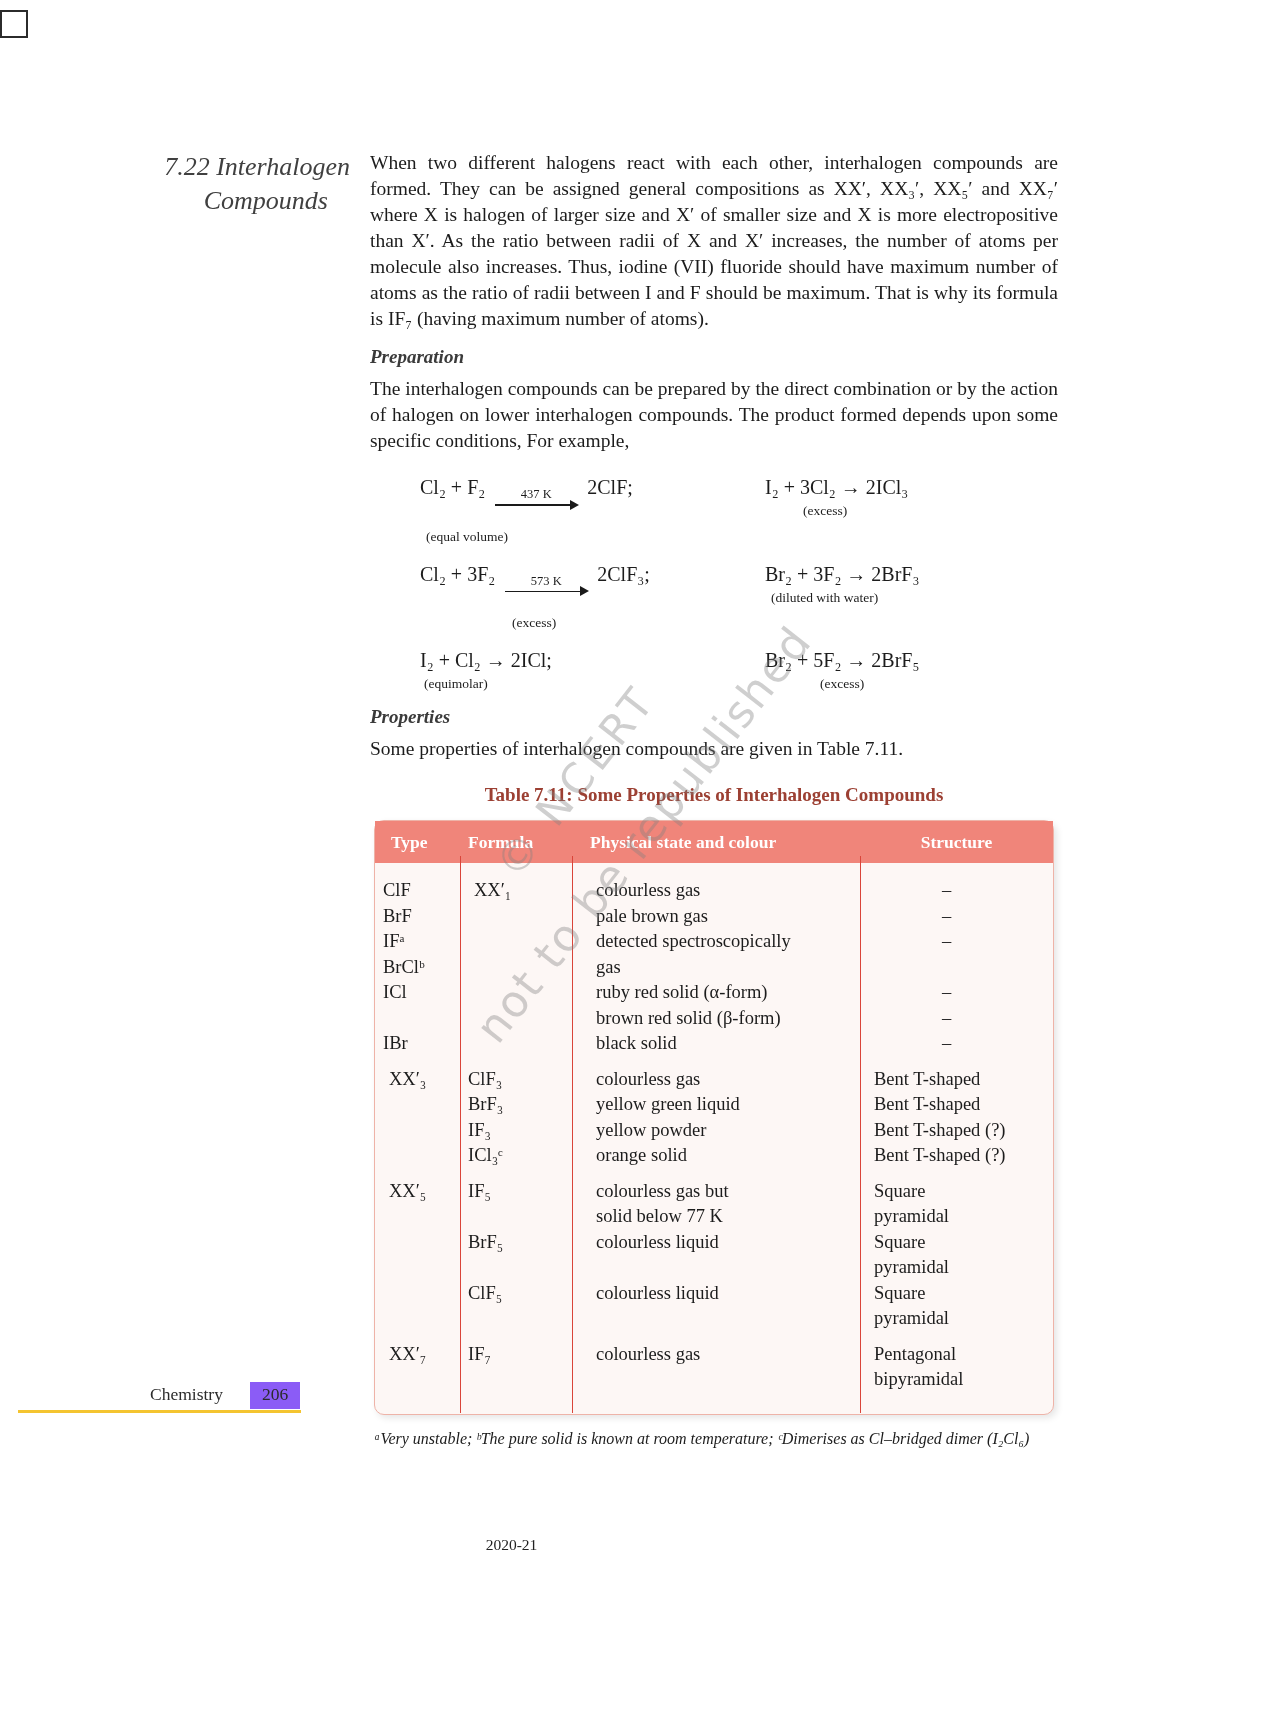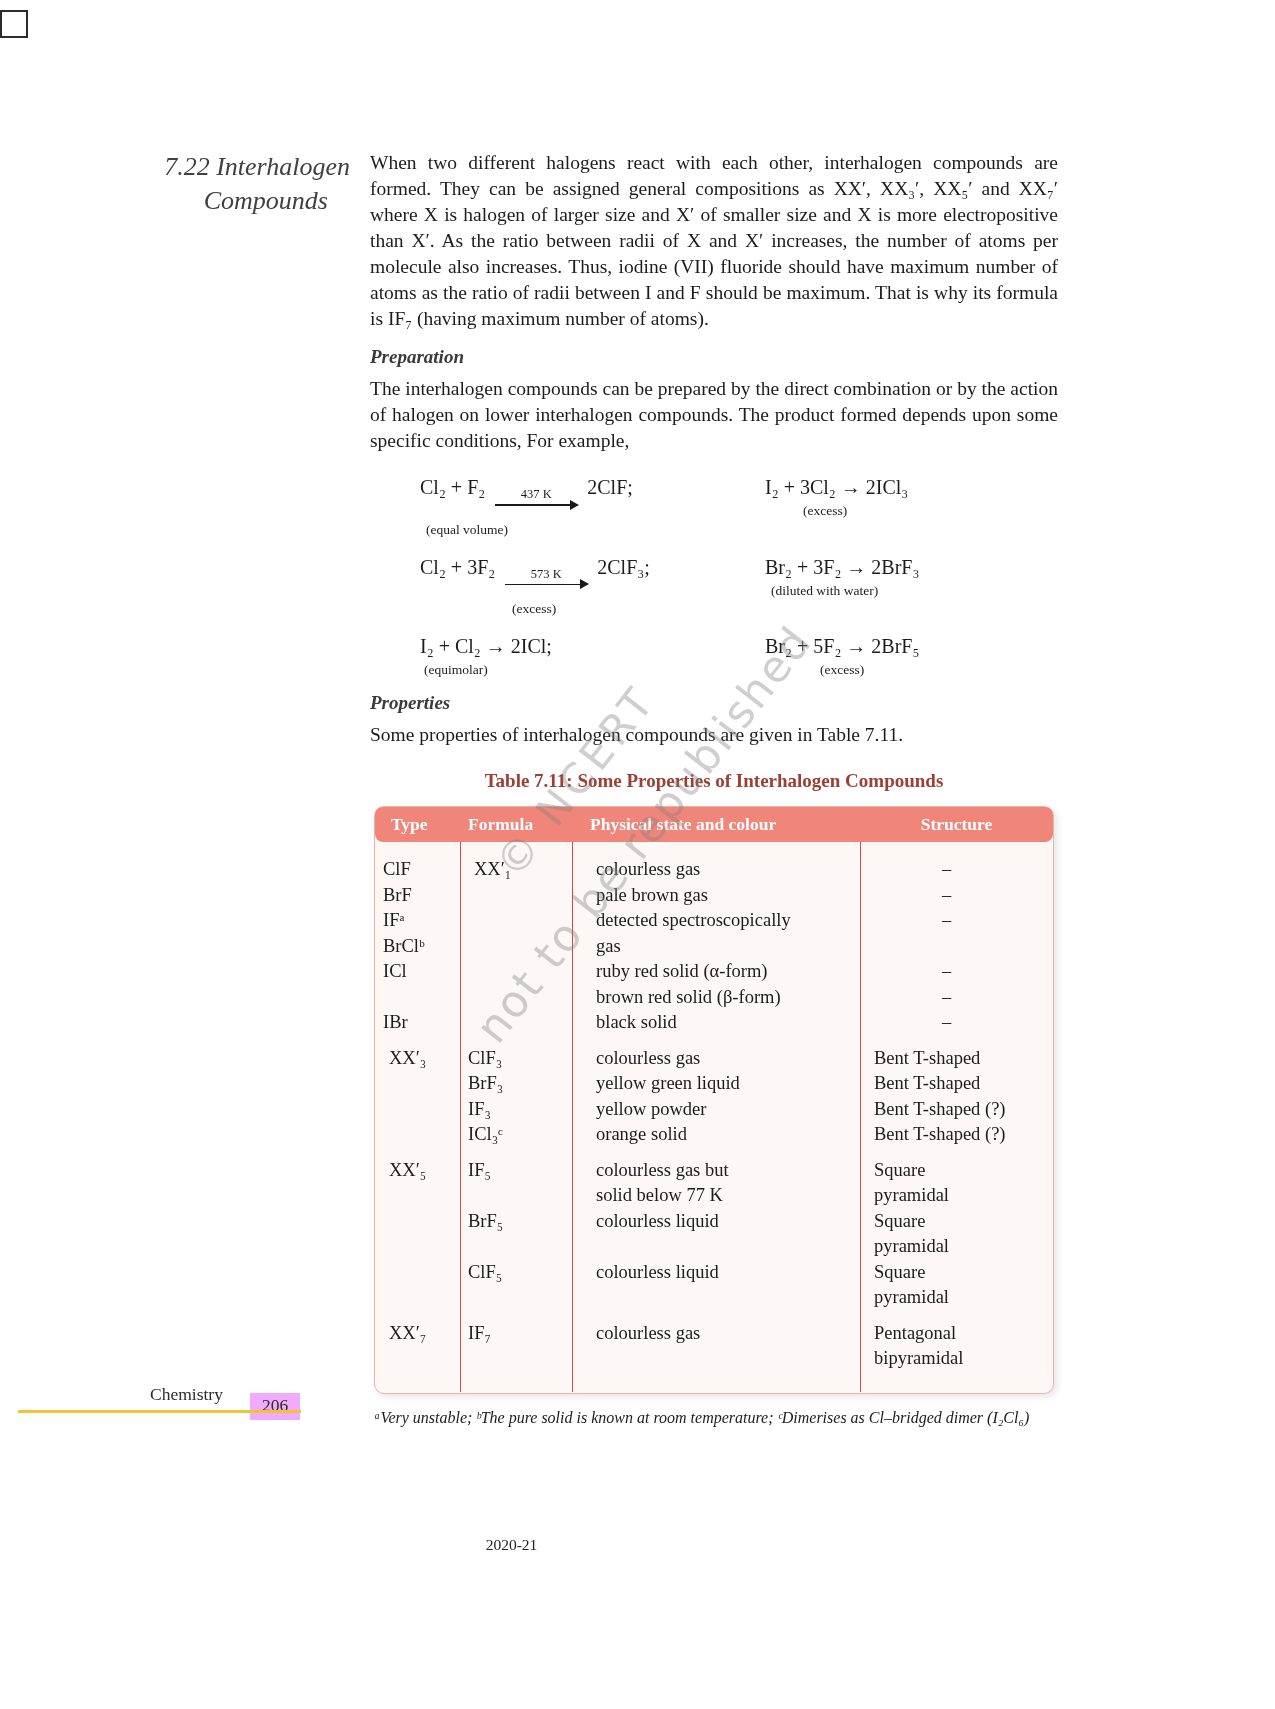--- a/index.html
+++ b/index.html
@@ -29,21 +29,21 @@
     margin:14px 0 8px 0;
   }
 
   
   .equations {
     display:grid; grid-template-columns:345px 1fr; row-gap:14px;
     margin:18px 0 14px 50px;
   }
   .equation { font-size:20px; }
   .eq-line { line-height:30px; white-space:nowrap; }
-  .larrow { display:inline-flex; flex-direction:column; align-items:center; margin:8px 10px; vertical-align:-4px; }
+  .larrow { display:inline-flex; flex-direction:column; align-items:center; margin:15px 10px; vertical-align:-4px; }
   .larrow-label { font-size:12.5px; line-height:13px; margin-bottom:3px; color:#1c1c1c; }
   .larrow-shaft { position:relative; width:82px; height:1.5px; background:#1a1a1a; margin-bottom:7px; }
   .larrow-shaft::after {
     content:""; position:absolute; right:-2px; top:-4.2px; width:0; height:0;
     border-left:9px solid #1a1a1a; border-top:5px solid transparent; border-bottom:5px solid transparent;
   }
   .eq-note { font-size:13.5px; line-height:17px; }
   .note-0 { margin-left:6px; }
   .note-1 { margin-left:38px; }
   .note-2 { margin-left:92px; }
@@ -56,21 +56,21 @@
     text-align:center; font-weight:bold; font-size:19px; color:#9c4033;
     margin:22px 0 14px 0;
   }
   .ih-table {
     position:relative; margin-left:4px; width:680px;
     background:#fdf7f5; border:1px solid #eeb3a8; border-radius:10px;
     box-shadow:3px 3px 7px rgba(0,0,0,0.10);
   }
   .ih-head {
     display:grid; grid-template-columns:85px 112px 288px 1fr;
-    background:#f0857a; border-radius:8px; height:35px; align-items:center;
+    background:#f0857a; border-radius:0; height:42px; align-items:center;
   }
   .ih-head span { color:#ffffff; font-weight:bold; font-size:17.5px; }
   .hc-type { padding-left:16px; }
   .hc-formula { padding-left:8px; }
   .hc-state { padding-left:18px; }
   .hc-structure { text-align:center; }
   .ih-body { padding:10px 0 16px 0; }
   .ih-group { display:grid; grid-template-columns:85px 112px 288px 1fr; padding:5px 0; }
   .cell { font-size:18.5px; line-height:25.5px; white-space:pre-line; }
   .cell.type { padding-left:14px; }
@@ -93,21 +93,21 @@
     font-family:"DejaVu Sans","Liberation Sans",sans-serif;
     text-align:center; pointer-events:none;
   }
   .wm1 { display:block; font-size:42px; letter-spacing:5px; margin-bottom:36px; }
   .wm2 { display:block; font-size:44px; letter-spacing:2px; white-space:nowrap; }
 
   
   .footer { position:absolute; left:0; top:1378px; width:330px; height:40px; }
   .subject { position:absolute; left:150px; top:6px; font-size:17.5px; color:#2b2b2b; }
   .pagenum {
-    position:absolute; left:250px; top:15px; background:#f0abfc;
+    position:absolute; left:250px; top:4px; background:#8b5cf6;
     padding:2px 12px 4px 12px; font-size:17.5px; color:#2b2b2b;font-family:Liberation Serif, serif;
   }
   .footer-rule { position:absolute; left:18px; top:32px; width:283px; height:3px; background:#f4c430; }
   .year { position:absolute; left:0; top:1536px; width:1023px; text-align:center; font-size:15.5px; color:#222; }
 </style>
 </head>
 <body>
 
 <div class="page">
 

